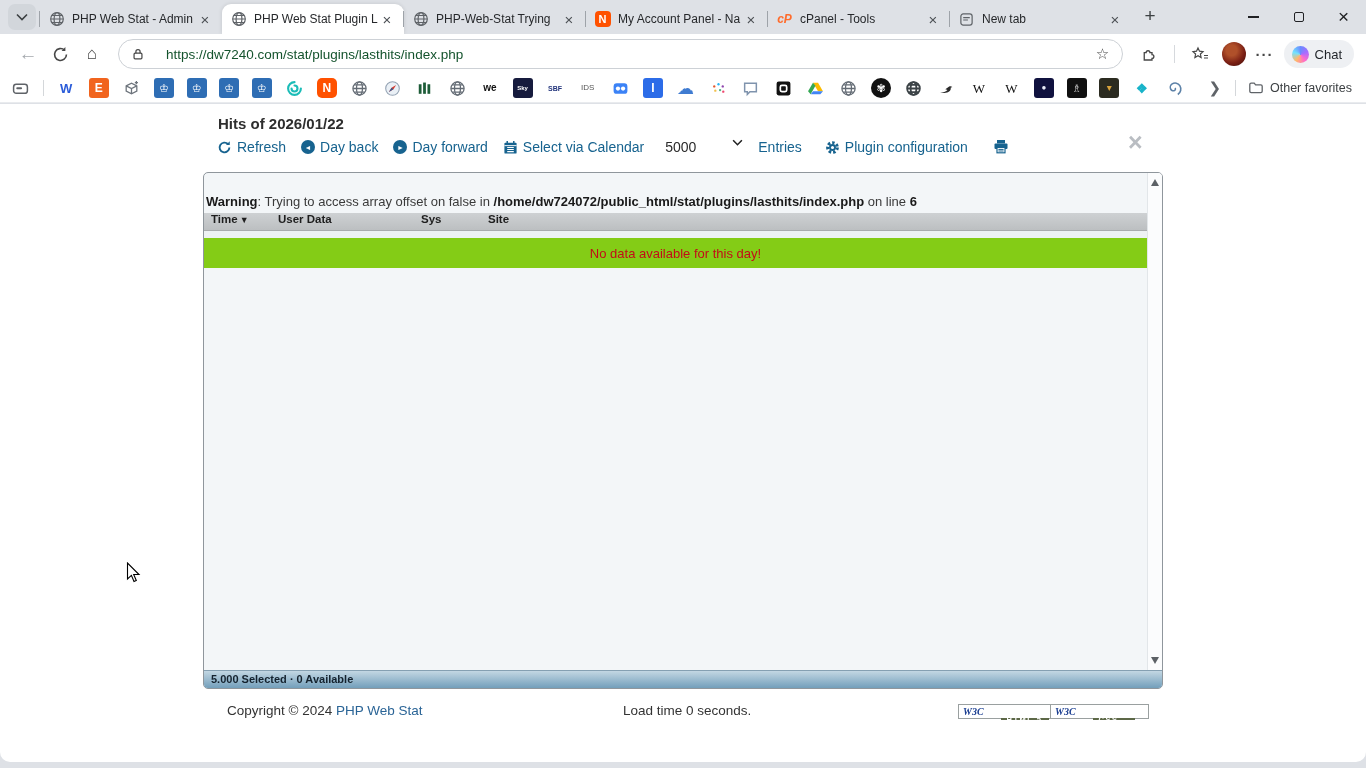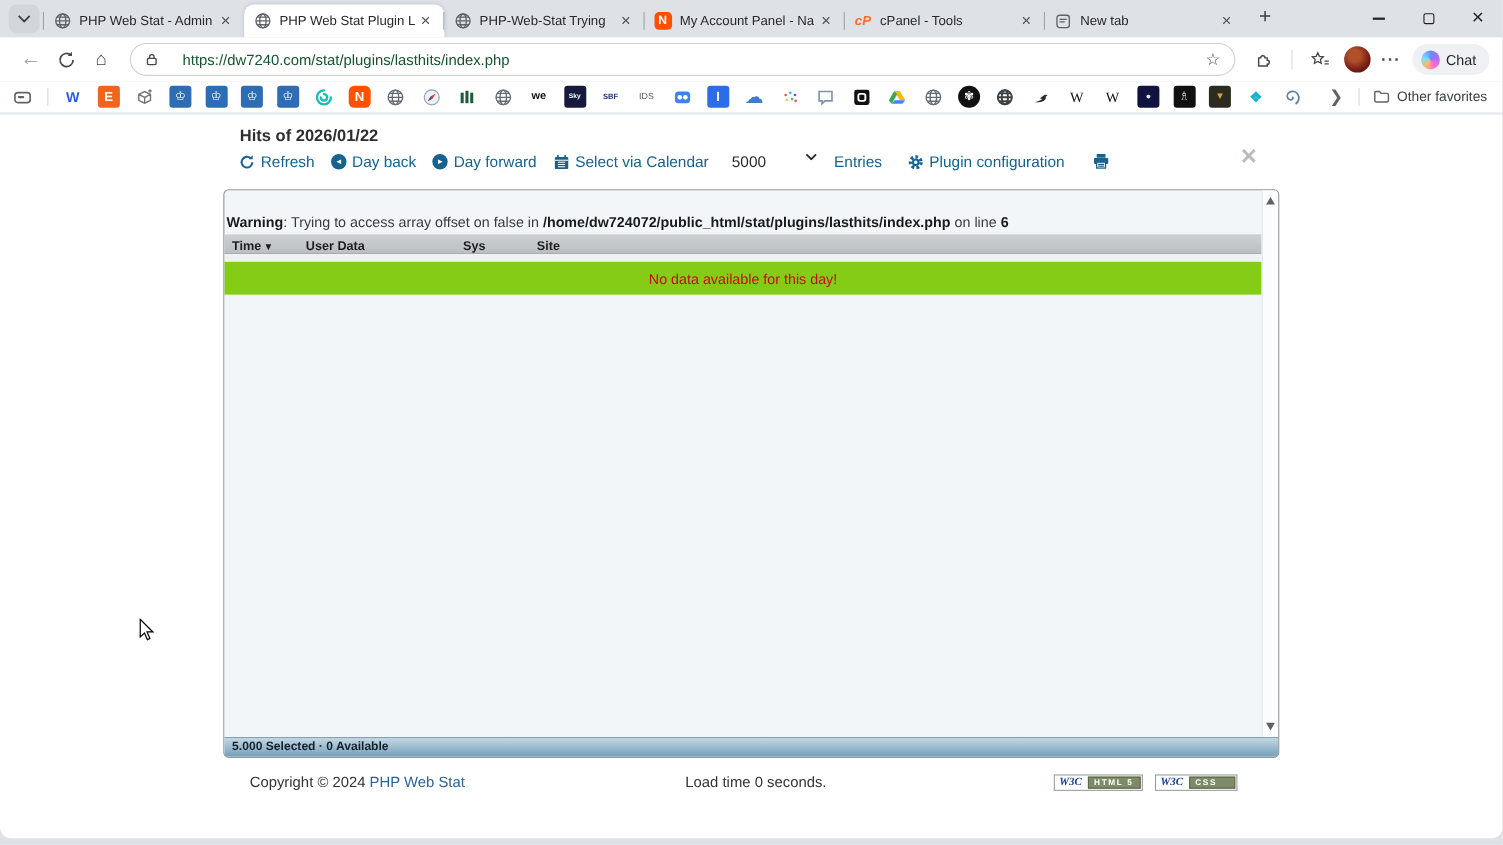--- a/index.html
+++ b/index.html
@@ -58,41 +58,41 @@
   .plink { display:flex; align-items:center; gap:5px; cursor:pointer; white-space:nowrap; }
   .circ { width:14px; height:14px; border-radius:50%; background:#17638f; color:#fff; font-size:7px; display:flex; align-items:center; justify-content:center; }
   .selectbox { display:flex; align-items:flex-start; width:84px; justify-content:space-between; color:#2a2a2a; cursor:pointer; padding-left:6px; }
   .entrieslabel { color:#17638f; }
   .pclose { position:absolute; left:1128px; top:26px; font-size:25px; font-weight:700; color:#b9bdc2; cursor:pointer; line-height:1; }
 
   
   .panel { position:absolute; left:203px; top:68px; width:960px; height:517px; border:1px solid #8f969c; border-radius:5px; background:#f3f6f8; overflow:hidden; }
   .warnline { position:absolute; left:2px; top:21px; right:20px; font-size:13px; color:#3a3a3a; }
   .warnline b { color:#1a1a1a; }
-  .thead { position:absolute; left:0; right:15px; top:40px; height:18px; display:flex; align-items:flex-end; background:linear-gradient(#ced1d3,#bcbfc1); border-bottom:1px solid #a9acae; font-size:11.5px; font-weight:700; color:#1e1e1e; padding-left:7px; }
+  .thead { position:absolute; left:0; right:15px; top:40px; height:18px; display:flex; align-items:flex-start; background:linear-gradient(#ced1d3,#bcbfc1); border-bottom:1px solid #a9acae; font-size:11.5px; font-weight:700; color:#1e1e1e; padding-left:7px; }
   .th { flex:0 0 auto; }
   .th.c0 { width:67px; } .th.c1 { width:143px; } .th.c2 { width:67px; } .th.c3 { width:228px; } .th.c4 { flex:1; }
   .sortglyph { font-size:9px; margin-left:2px; }
   .band { position:absolute; left:0; right:15px; top:58px; height:7px; background:#eef2f4; }
   .nodata { position:absolute; left:0; right:15px; top:65px; height:30px; background:#84cc16; display:flex; align-items:center; justify-content:center; font-size:13px; color:#c20d18; }
   .panelrest { position:absolute; left:0; right:15px; top:95px; bottom:18px; background:#f3f6f8; }
   .pscroll { position:absolute; right:0; top:0; bottom:18px; width:15px; background:#fbfcfd; border-left:1px solid #e2e6e9; }
   .tri-up { position:absolute; top:6px; left:3px; width:0; height:0; border-left:4.5px solid transparent; border-right:4.5px solid transparent; border-bottom:7px solid #5c6166; cursor:pointer; }
   .tri-dn { position:absolute; bottom:6px; left:3px; width:0; height:0; border-left:4.5px solid transparent; border-right:4.5px solid transparent; border-top:7px solid #5c6166; cursor:pointer; }
   .pstatus { position:absolute; left:0; right:0; bottom:0; height:18px; background:linear-gradient(#c3d7e3,#739fbb); border-top:1px solid #85a0b2; font-size:11px; font-weight:700; color:#14222e; line-height:17px; padding-left:7px; }
 
   
   .copyright { position:absolute; left:227px; top:599px; font-size:13.5px; color:#333; }
   .copyright a { color:#2a6496; text-decoration:none; cursor:pointer; }
   .loadtime { position:absolute; left:623px; top:599px; font-size:13.5px; color:#333; }
   .w3cbadge { position:absolute; top:600px; height:15px; display:inline-flex; border:1px solid #9aa0a0; background:#fff; cursor:pointer; }
   .w3cbadge.b0 { left:958px; }
   .w3cbadge.b1 { left:1050px; }
   .w3c-left { padding:0 4px; font-family:"Liberation Serif", serif; font-weight:700; font-style:italic; font-size:10px; color:#1b3e91; display:flex; align-items:center; }
-  .w3c-right { background:#7e8b68; border:1px solid #5d6847; color:#fff; font-size:7.5px; font-weight:700; letter-spacing:1.5px; padding:0 5px; display:flex; align-items:center; min-width:42px; margin:1px; }
+  .w3c-right { background:#7e8b68; border:1px solid #5d6847; color:#fff; font-size:7.5px; font-weight:700; letter-spacing:1.5px; padding:0 5px; display:flex; align-items:center; min-width:42px; margin:13px; }
 
   .cursor { position:absolute; left:126px; top:562px; pointer-events:none; z-index:99; }
 </style>
 </head>
 <body>
 
 <div id="screen">
 
   <div class="tabstrip">
     <div class="tabsearch">

